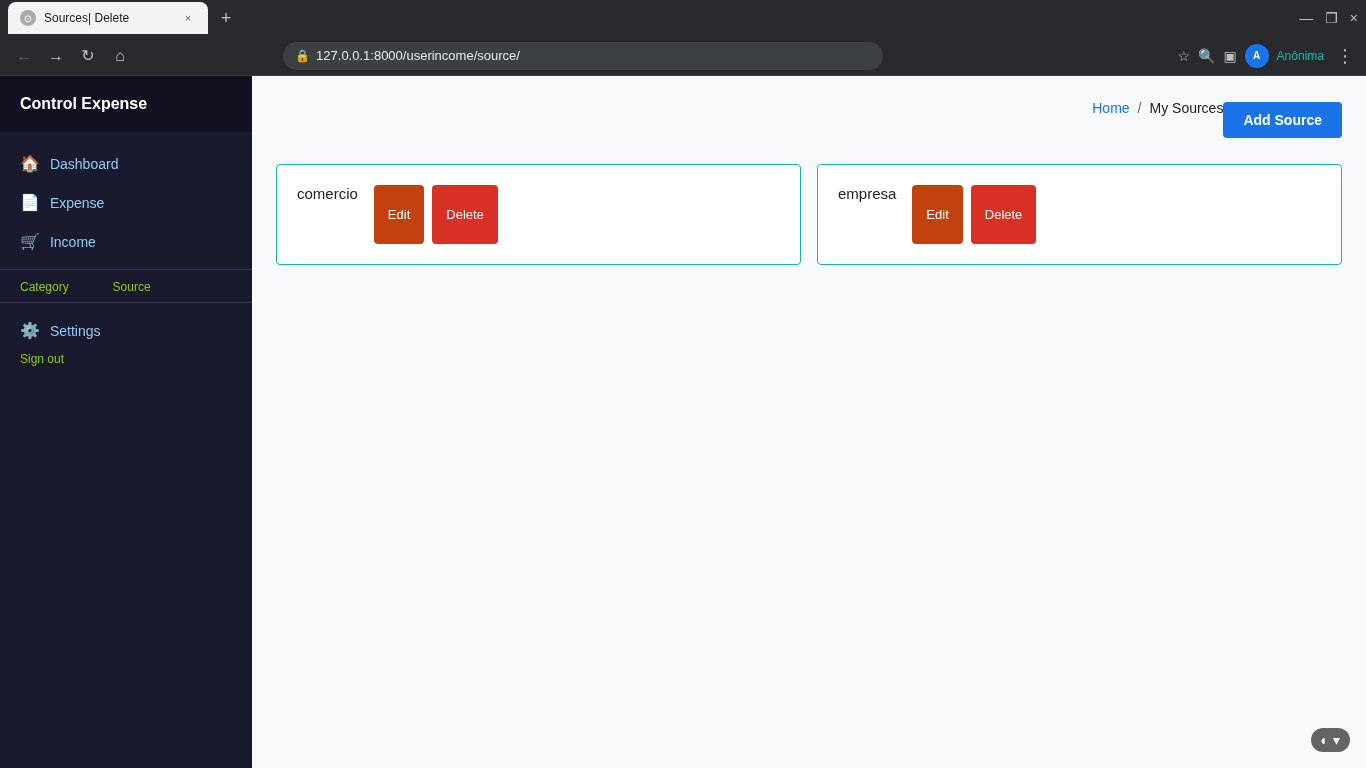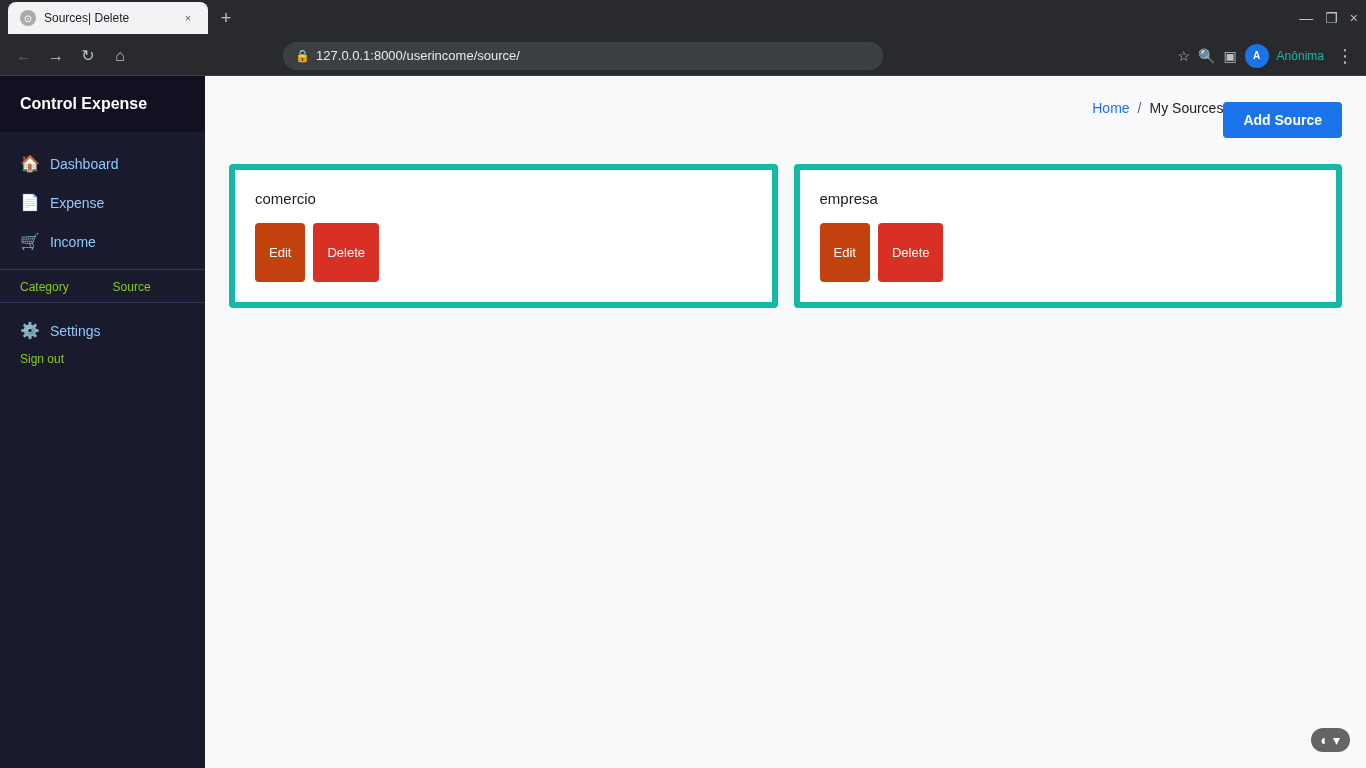--- a/index.html
+++ b/index.html
@@ -133,21 +133,21 @@
     
     .app-container {
       display: flex;
       flex: 1;
       overflow: hidden;
       background: white;
     }
 
     
     .sidebar {
-      width: 205px;
+      width: 252px;
       background: #1a1a2e;
       color: white;
       display: flex;
       flex-direction: column;
       padding-top: 0;
       flex-shrink: 0;
     }
     .sidebar-header {
       background: #111122;
       padding: 16px 20px;
@@ -219,25 +219,25 @@
 
     
     .sources-grid {
       display: grid;
       grid-template-columns: 1fr 1fr;
       gap: 16px;
     }
 
     .source-card {
       background: white;
-      border: 6px solid #14b8a6;
+      border: 1px solid #14b8a6;
       border-radius: 4px;
       padding: 20px;
       display: flex;
-      flex-direction: column;
+      flex-direction: row;
       gap: 16px;
     }
 
     .source-name {
       font-size: 15px;
       font-weight: normal;
       color: #202124;
     }
 
     .source-actions {

